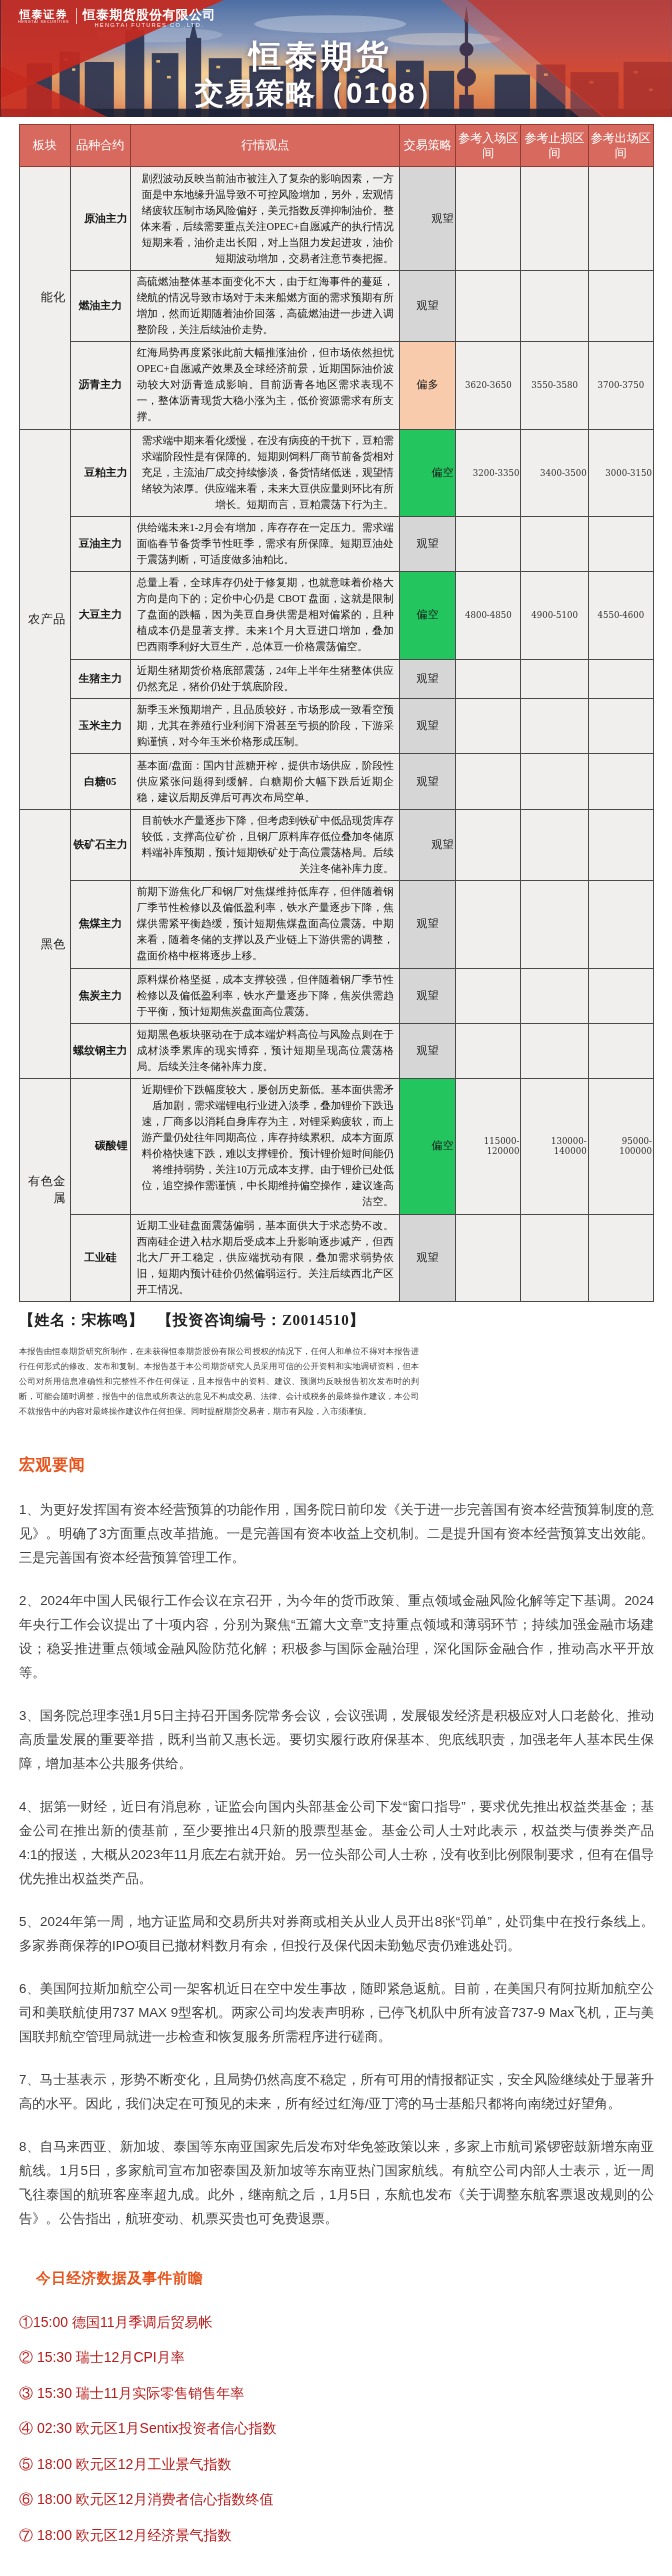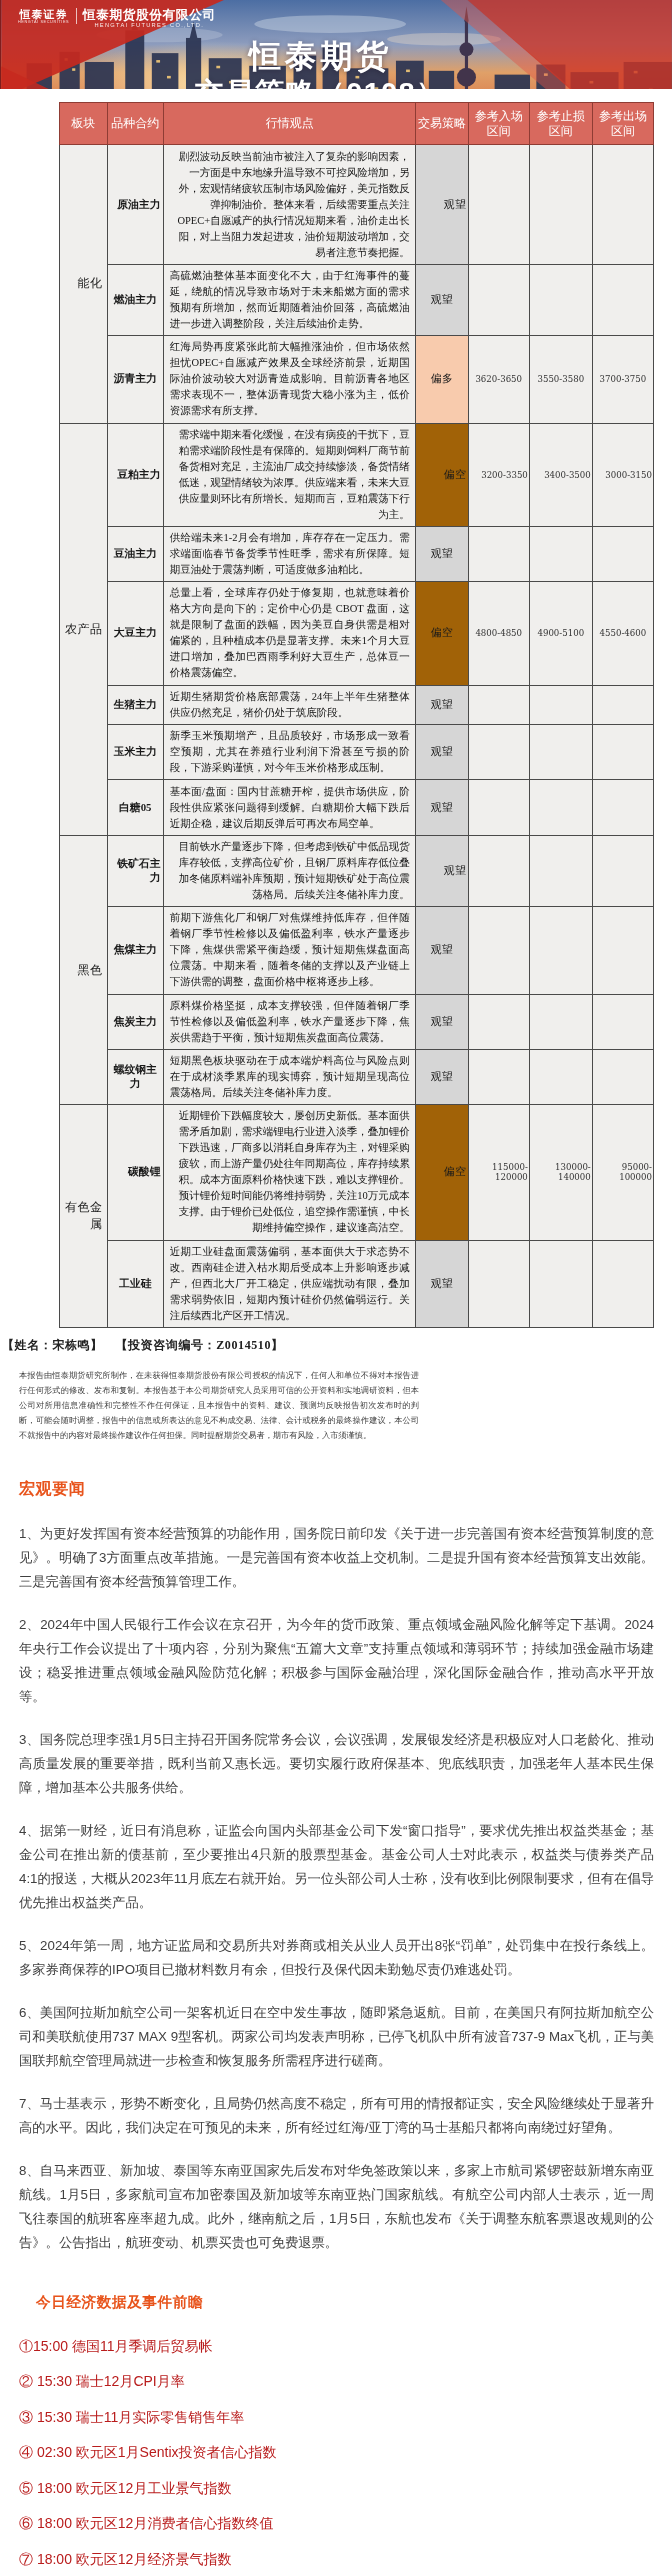--- a/index.html
+++ b/index.html
@@ -1,48 +1,48 @@
 <!DOCTYPE html>
 <html style="font-size:10px"><head>
 <meta charset="utf-8">
 <style>
   html,body{margin:0;padding:0;background:#ffffff;}
   .page{width:673px;background:#fff;font-family:"Liberation Serif","DejaVu Serif",serif;color:#1a1a1a;}
 
   
-  .banner{position:relative;width:673px;height:89px;overflow:hidden;background:#7f1d1d;}
+  .banner{position:relative;width:673px;height:117px;overflow:hidden;background:#7f1d1d;}
   .banner svg{position:absolute;left:0;top:0;}
   .banner-logo{position:absolute;left:18px;top:7.6px;display:flex;align-items:flex-start;gap:6.3px;color:#fff;z-index:5;}
   .logo-left{text-align:center;border-right:0.6px solid rgba(255,255,255,.7);padding-right:6.3px;}
   .logo-brand{font-size:10.8px;font-weight:bold;letter-spacing:1.3px;line-height:12px;font-family:"Liberation Sans",sans-serif;}
   .logo-brand-en{font-size:3.8px;letter-spacing:0.6px;opacity:.85;font-family:"Liberation Sans",sans-serif;}
   .logo-company{font-size:12.7px;font-weight:bold;letter-spacing:0.6px;line-height:14px;font-family:"Liberation Sans",sans-serif;}
   .logo-company-en{font-size:5.7px;letter-spacing:1.3px;text-align:center;opacity:.9;font-family:"Liberation Sans",sans-serif;}
   .banner-title{position:absolute;left:0;top:37px;width:641px;text-align:center;color:#fff;z-index:4;
     font-family:"Liberation Sans",sans-serif;font-weight:bold;text-shadow:0 1.3px 5px rgba(30,20,40,.45);}
   .banner-title .t1{font-size:32px;line-height:38px;letter-spacing:3.8px;}
   .banner-title .t2{font-size:29px;line-height:37px;letter-spacing:1.3px;}
 
   
-  .tbl-wrap{padding:13px 19px 0 19px;margin-left:40px;}
+  .tbl-wrap{padding:7px 19px 0 19px;}
   table.strategy{width:100%;border-collapse:collapse;border:1.3px solid #2b2b2b;table-layout:fixed;background:#f0efed;}
   table.strategy th{background:#d8695e;color:#ffffff;font-weight:normal;font-size:12px;line-height:15px;padding:5.7px 1.3px;border:0.6px solid #8f3c34;}
   table.strategy td{border:0.6px solid #4a4a4a;vertical-align:middle;}
   tr.sector-start td{border-top:1.3px solid #2b2b2b;text-align:right;}
   td.sector{text-align:center;font-size:12px;letter-spacing:0.6px;padding:1.3px 3.8px;background:#f0efed;}
   td.variety{text-align:center;font-size:10.8px;font-weight:600;padding:1.3px 2.5px;background:#f0efed;}
   td.view{font-size:10.5px;line-height:16px;padding:3.2px 5.7px;text-align:justify;background:#f0efed;color:#141414;}
   td.stance{text-align:center;font-size:10.8px;letter-spacing:0.6px;}
   td.stance.watch{background:#d6d6d6;}
   td.stance.long{background:#f8cbad;}
-  td.stance.short{background:#a16207;}
+  td.stance.short{background:#22c55e;}
   td.range{text-align:center;font-size:8.6px;font-family:"DejaVu Serif",serif;color:#333;background:#f0efed;}
 
   
-  .analyst{padding:9px 19px 0 2px;font-size:12px;font-weight:600;color:#222;letter-spacing:0.6px;}
+  .analyst{padding:9px 19px 0 19px;font-size:15px;font-weight:600;color:#222;letter-spacing:0.6px;}
   .disclaimer{margin:14px 19px 0 19px;max-width:400px;font-size:8.2px;line-height:15px;color:#3d3d3d;text-align:justify;}
 
   
   .section-head{margin:36px 19px 0 19px;font-family:"Liberation Sans",sans-serif;font-weight:bold;font-size:16px;color:#e8541c;letter-spacing:0.6px;}
   .news{margin:21.6px 19px 0 19px;}
   .news-item{font-family:"Liberation Sans",sans-serif;font-size:13.3px;line-height:24px;color:#404040;margin:0 0 19px 0;text-align:justify;font-weight:500;}
 
   
   .calendar{margin:19px 19px 0 19px;padding-bottom:23px;}
   .cal-item{font-family:"Liberation Sans",sans-serif;font-size:14px;line-height:19px;color:#b91c1c;margin-bottom:16.5px;font-weight:400;}

